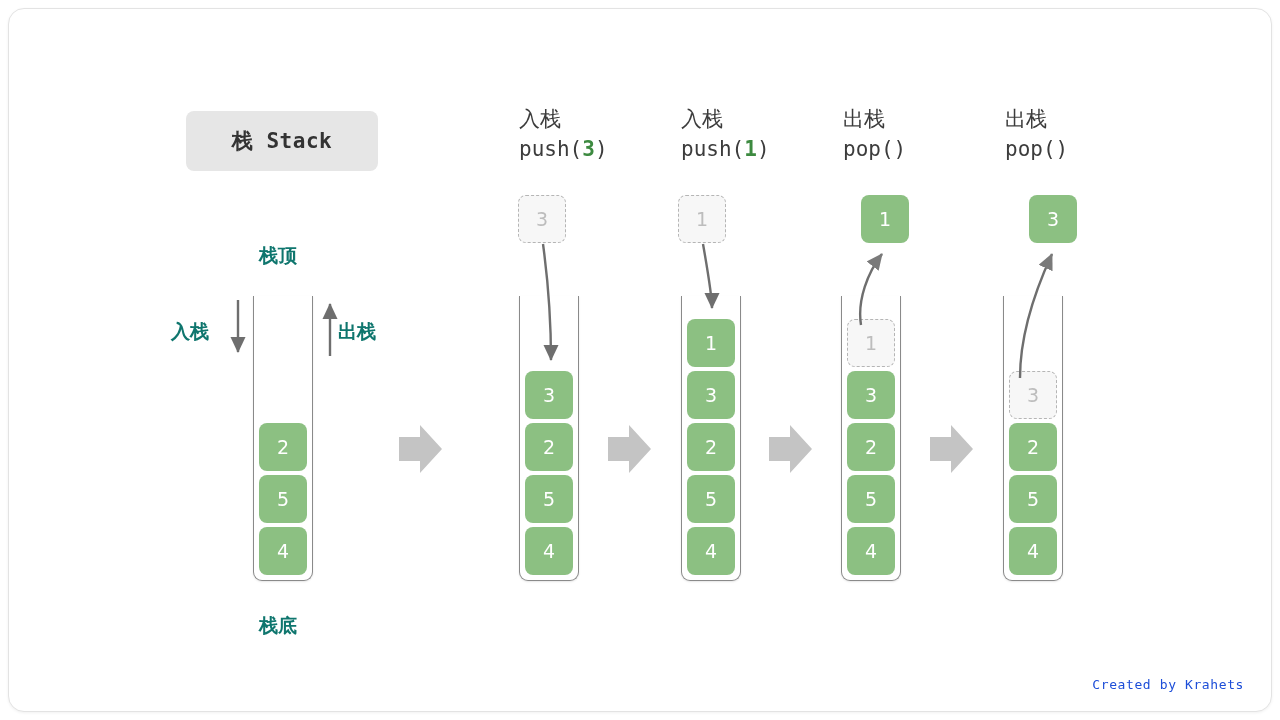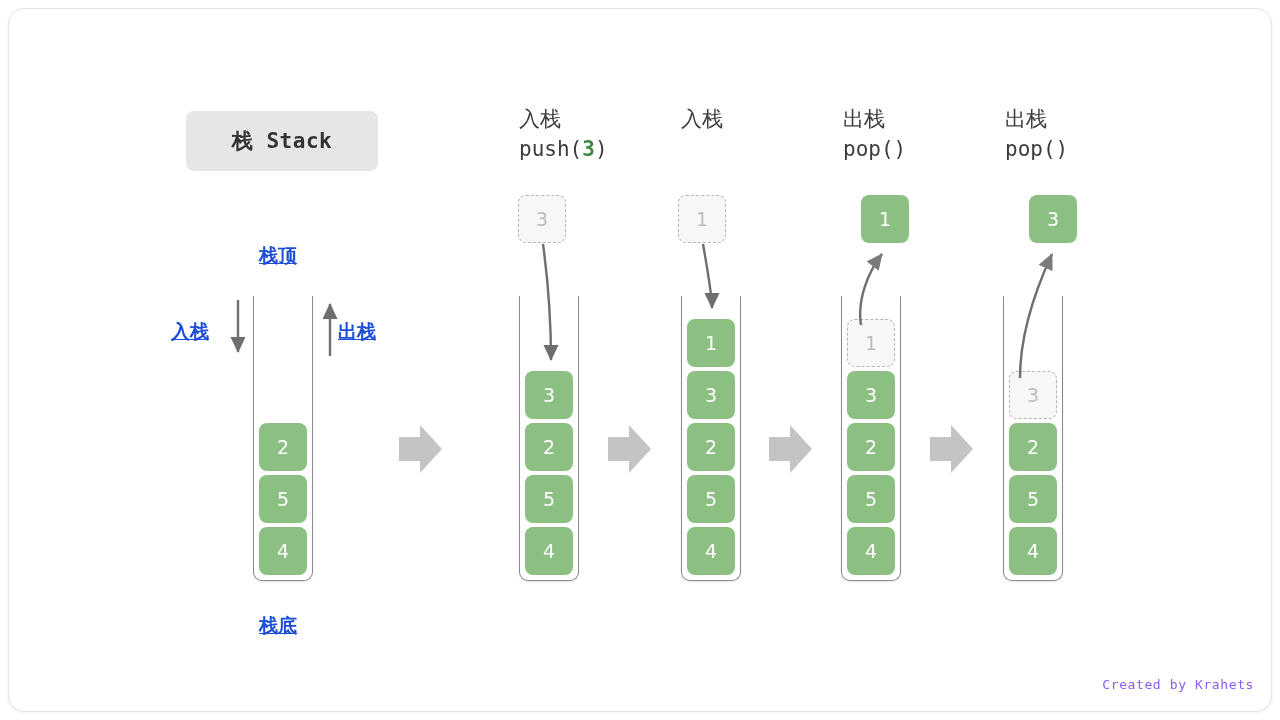--- a/index.html
+++ b/index.html
@@ -51,23 +51,22 @@
     color: #333333;
     letter-spacing: 0.5px;
   }
 
   
   .cjk-label {
     position: absolute;
     font-family: "DejaVu Sans", "Liberation Sans", sans-serif;
     font-weight: bold;
     font-size: 19px;
-    color: #1d4ed8;
+    color: #0f766e;
     white-space: nowrap;
-    text-decoration: underline;
   }
 
   
   .step-caption {
     position: absolute;
     top: 104px;
     width: 190px;
     text-align: left;
     line-height: 1.45;
   }
@@ -161,25 +160,25 @@
     left: 0;
     top: 0;
     width: 1280px;
     height: 720px;
     pointer-events: none;
   }
 
   
   .footer-credit {
     position: absolute;
-    right: 26px;
+    right: 36px;
     bottom: 28px;
     font-family: "DejaVu Sans Mono", "Liberation Mono", monospace;
     font-size: 13px;
-    color: #8b5cf6;
+    color: #1d4ed8;
     letter-spacing: 0.6px;
   }
 </style>
 </head>
 <body>
 
 <div id="canvas">
 
   <div class="page-frame"></div>
 
@@ -207,20 +206,21 @@
   <div class="stack-col" style="left:519px; top:296px;">
     <div class="stack-tube" style="top:0; height:285px;"></div>
     <div class="cell filled" style="top:75px;">3</div>
     <div class="cell filled" style="top:127px;">2</div>
     <div class="cell filled" style="top:179px;">5</div>
     <div class="cell filled" style="top:231px;">4</div>
   </div>
 
   <div class="step-caption" style="left:681px;">
     <span class="cn">入栈</span>
+    <span class="code"><span>push(</span><span class="arg">1</span><span>)</span></span>
   </div>
   <div class="float-box ghost" style="left:678px; top:195px;">1</div>
   <div class="stack-col" style="left:681px; top:296px;">
     <div class="stack-tube" style="top:0; height:285px;"></div>
     <div class="cell filled" style="top:23px;">1</div>
     <div class="cell filled" style="top:75px;">3</div>
     <div class="cell filled" style="top:127px;">2</div>
     <div class="cell filled" style="top:179px;">5</div>
     <div class="cell filled" style="top:231px;">4</div>
   </div>

